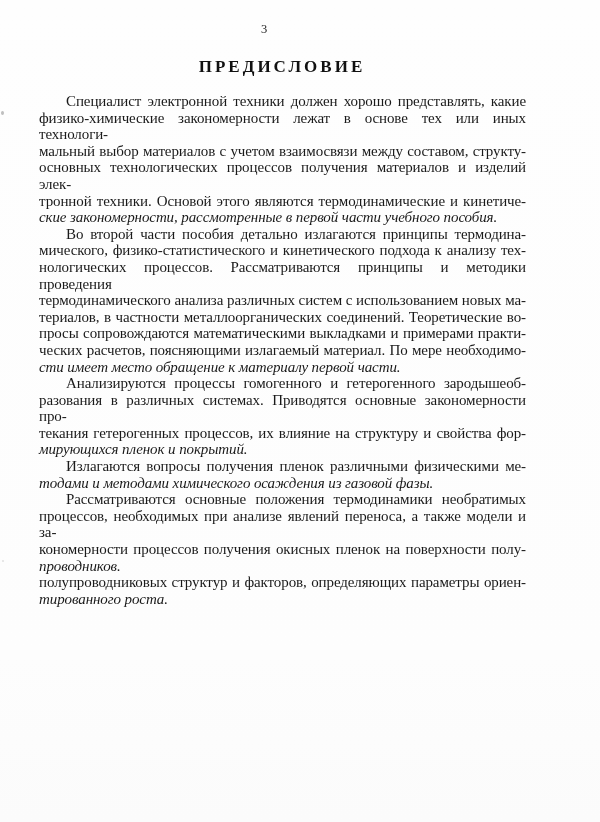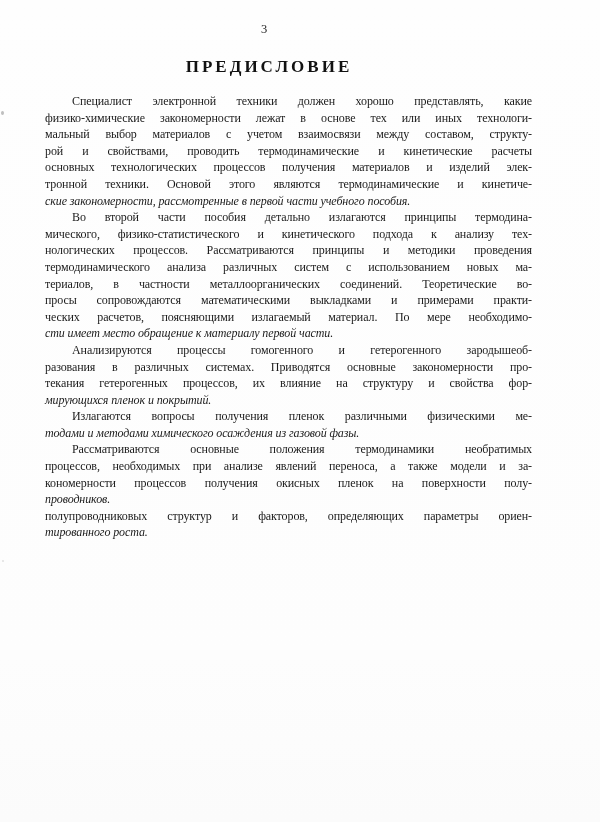--- a/index.html
+++ b/index.html
@@ -21,35 +21,35 @@
     top: 22px;
     left: 0;
     width: 528px;
     text-align: center;
     font-size: 12.5px;
     color: #222222;
   }
   .title {
     position: absolute;
     top: 57px;
-    left: 3px;
+    left: 16px;
     width: 532px;
     margin: 0;
     text-align: center;
     font-size: 17px;
     font-weight: 700;
     letter-spacing: 3px;
     color: #111111;
   }
   .body-text {
     position: absolute;
     top: 93px;
-    left: 45px;
+    left: 39px;
     width: 487px;
-    font-size: 12px;
+    font-size: 15px;
     line-height: 16.6px;
     letter-spacing: -0.1px;
     color: #1a1a1a;
   }
   .para {
     margin: 0;
   }
   .tl {
     text-align: justify;
     text-align-last: justify;
@@ -73,21 +73,20 @@
 <body>
 
 <div class="page">
   <div class="page-number">3</div>
   <h1 class="title">ПРЕДИСЛОВИЕ</h1>
   <div class="body-text" id="body-text">
       <div class="para">
         <div class="tl first">Специалист электронной техники должен хорошо представлять, какие</div>
         <div class="tl">физико-химические закономерности лежат в основе тех или иных технологи-</div>
         <div class="tl">мальный выбор материалов с учетом взаимосвязи между составом, структу-</div>
-        <div class="tl">рой и свойствами, проводить термодинамические и кинетические расчеты</div>
         <div class="tl">основных технологических процессов получения материалов и изделий элек-</div>
         <div class="tl">тронной техники. Основой этого являются термодинамические и кинетиче-</div>
         <div class="tl last">ские закономерности, рассмотренные в первой части учебного пособия.</div>
       </div>
       <div class="para">
         <div class="tl first">Во второй части пособия детально излагаются принципы термодина-</div>
         <div class="tl">мического, физико-статистического и кинетического подхода к анализу тех-</div>
         <div class="tl">нологических процессов. Рассматриваются принципы и методики проведения</div>
         <div class="tl">термодинамического анализа различных систем с использованием новых ма-</div>
         <div class="tl">териалов, в частности металлоорганических соединений. Теоретические во-</div>

